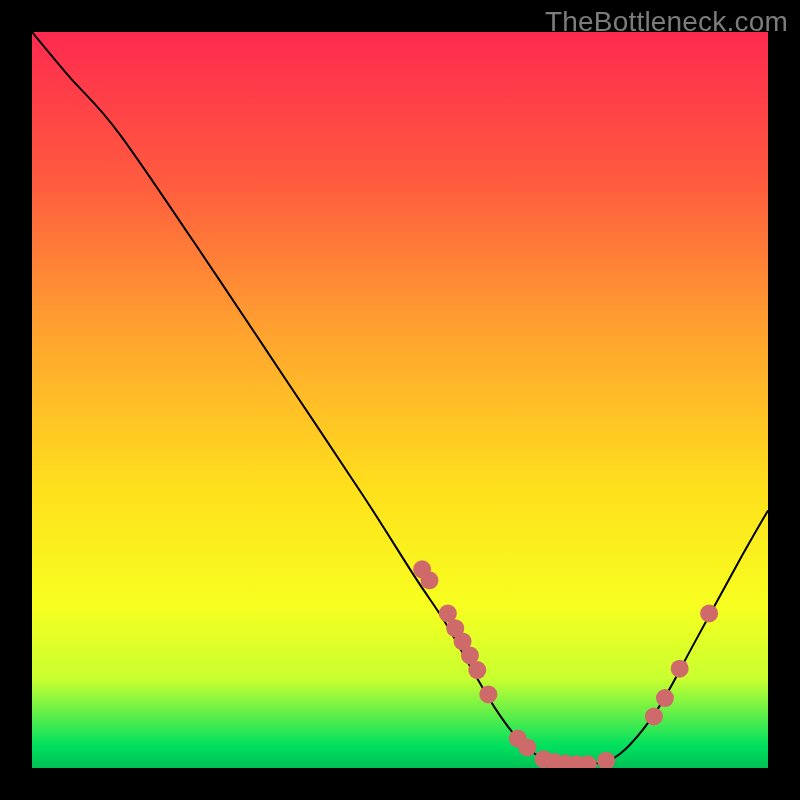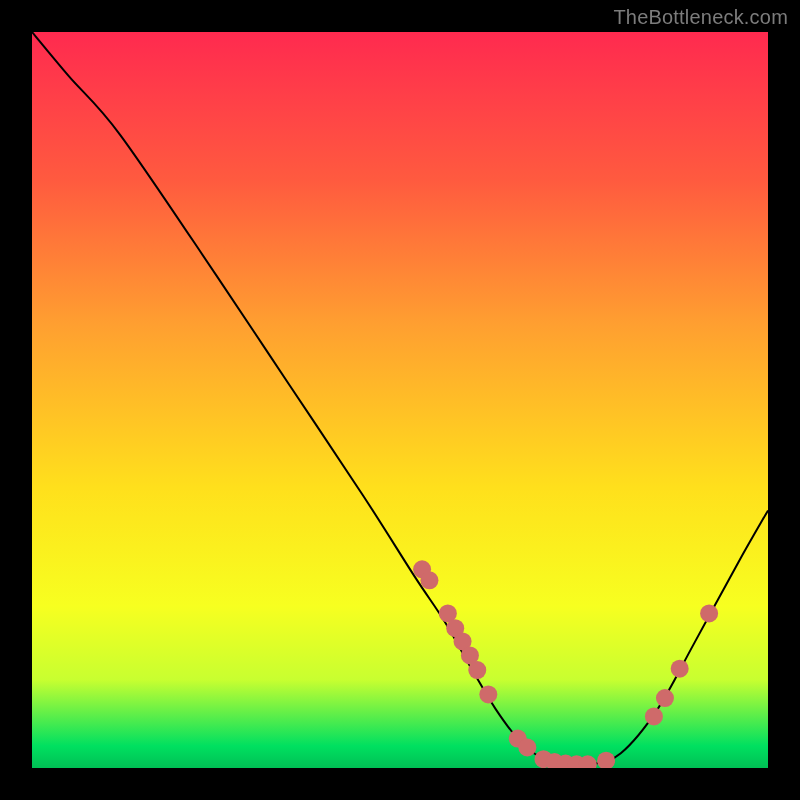--- a/index.html
+++ b/index.html
@@ -35,21 +35,21 @@
       #c8ff30 88%,
       #00e060 97%,
       #00c055 100%
     );
   }
   .watermark {
     position: absolute;
     top: 6px;
     right: 12px;
     color: #7c7c7c;
-    font-size: 20px;
+    font-size: 28px;
     font-weight: 500;
     letter-spacing: 0.2px;
     user-select: none;
   }
   svg.overlay {
     position: absolute;
     top: 0;
     left: 0;
     width: 736px;
     height: 736px;

